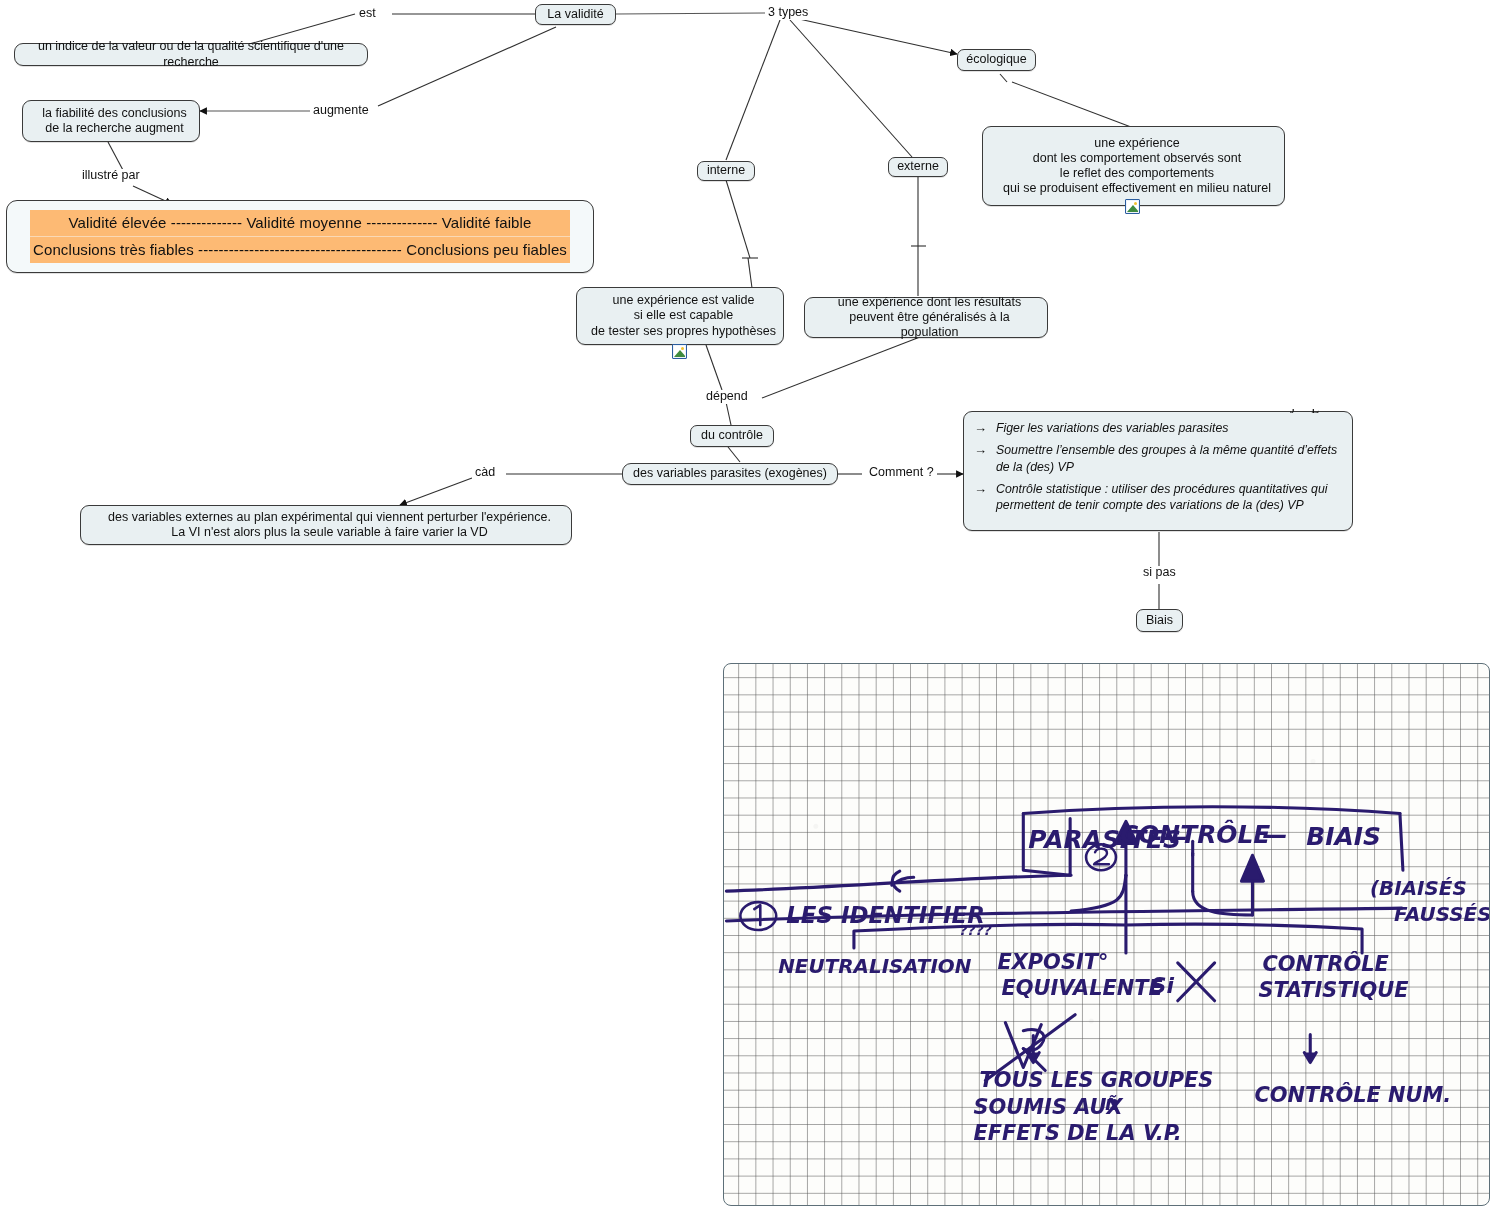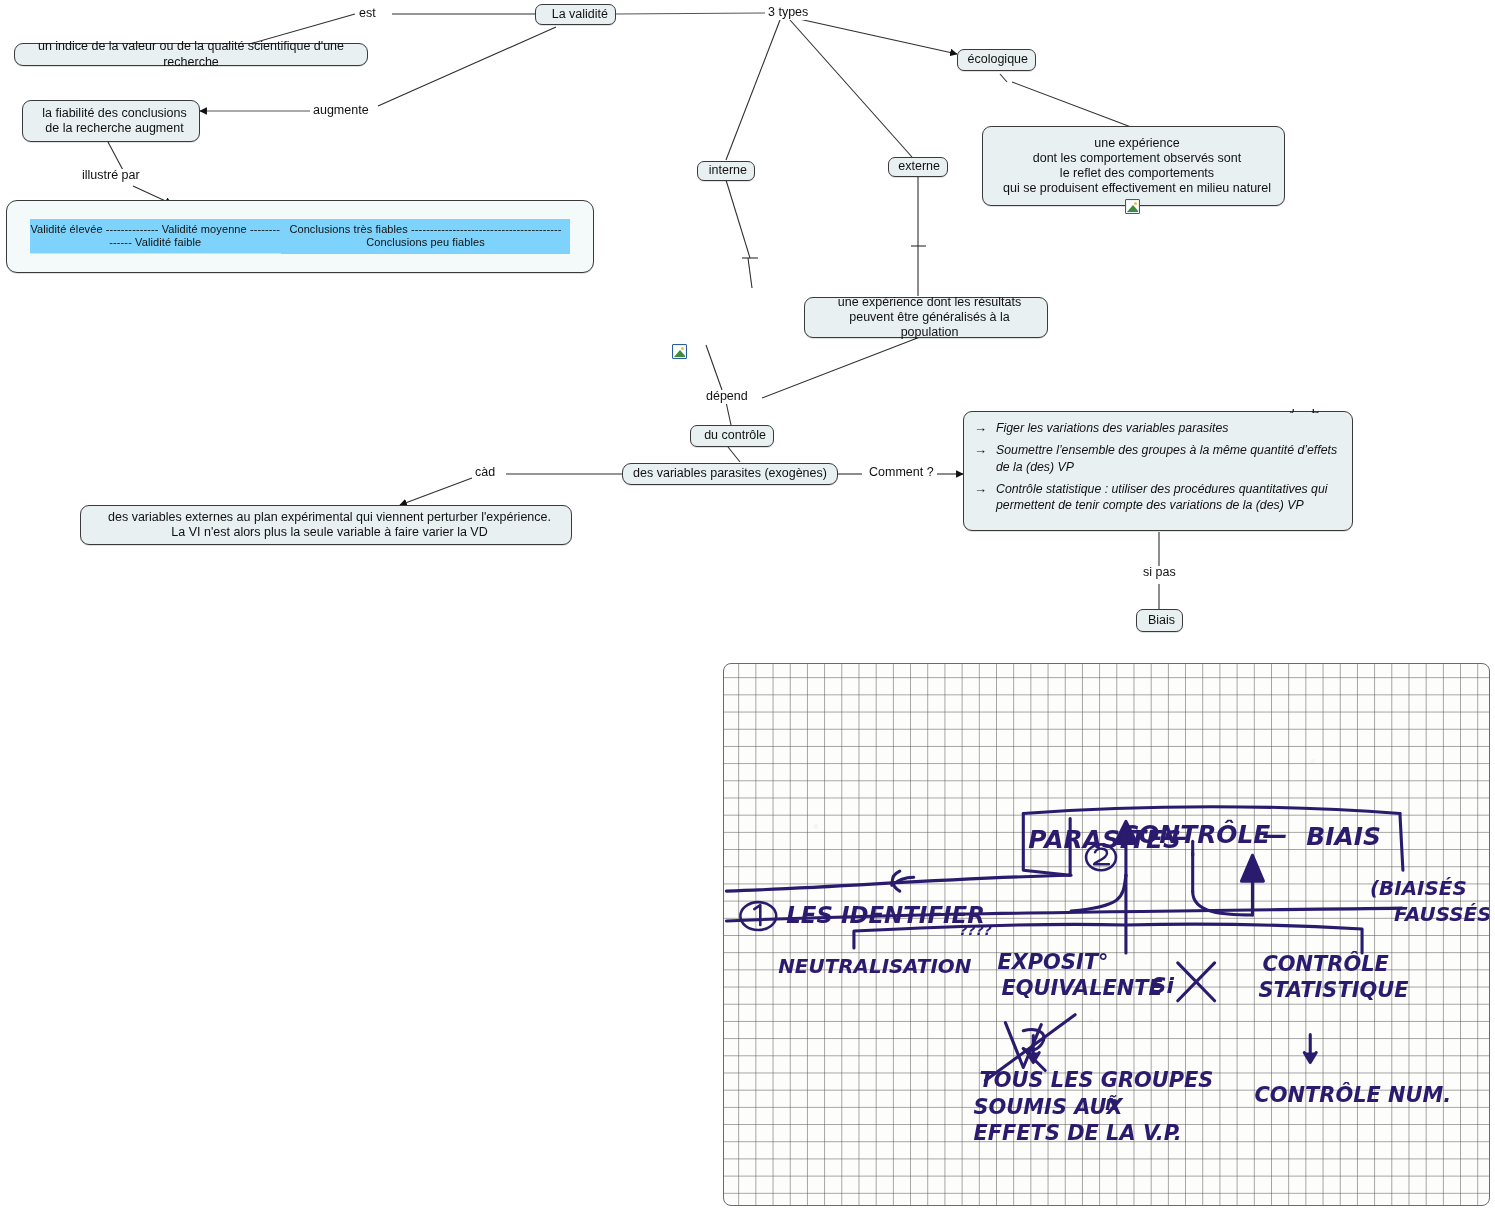--- a/index.html
+++ b/index.html
@@ -20,35 +20,35 @@
     border-radius:9px;
     box-sizing:border-box;
     display:flex;align-items:center;justify-content:center;
     text-align:center;
     line-height:1.22;
     font-size:12.5px;
     color:#111;
     padding:3px 7px;
     box-shadow:0 1px 0 rgba(0,0,0,.12);
   }
-  .node.small{font-size:12.5px;border-radius:7px;justify-content:flex-end;}
+  .node.small{font-size:12.5px;border-radius:7px;}
   .node.multiline{flex-direction:column;padding-left:14px;}
   .node span.txt{display:block;white-space:pre-line;}
 
   
   .node.plain{
     background:#f4f9fa;
     border-radius:11px;
     align-items:center;justify-content:center;
   }
   .orange-table{
     width:94.5%;
-    background:#7dd3fc;
-    display:flex;
-    font-size:11px;
+    background:#fdba74;
+    display:flex;flex-direction:column;
+    font-size:15px;
   }
   .orange-row{
     padding:4px 0 4px 0;
     text-align:center;
     letter-spacing:.1px;
   }
   .orange-row.r1{border-bottom:1px solid #fad9b6;}
 
   
   .elabel{
@@ -232,20 +232,25 @@
   <div class="node multiline" style="left:982px;top:126px;width:303px;height:80px;">
     <span class="txt">une expérience
 dont les comportement observés sont
 le reflet des comportements
 qui se produisent effectivement en milieu naturel</span>
   </div>
   <div class="picicon" style="left:1125px;top:199px;">
       <i></i>
     </div>
 
+  <div class="node multiline" style="left:576px;top:287px;width:208px;height:58px;">
+    <span class="txt">une expérience est valide
+si elle est capable
+de tester ses propres hypothèses</span>
+  </div>
   <div class="picicon" style="left:672px;top:344px;">
       <i></i>
     </div>
 
   <div class="node multiline" style="left:804px;top:297px;width:244px;height:41px;">
     <span class="txt">une expérience dont les résultats
 peuvent être généralisés à la population</span>
   </div>
 
   <div class="node small" style="left:690px;top:425px;width:84px;height:22px;">

